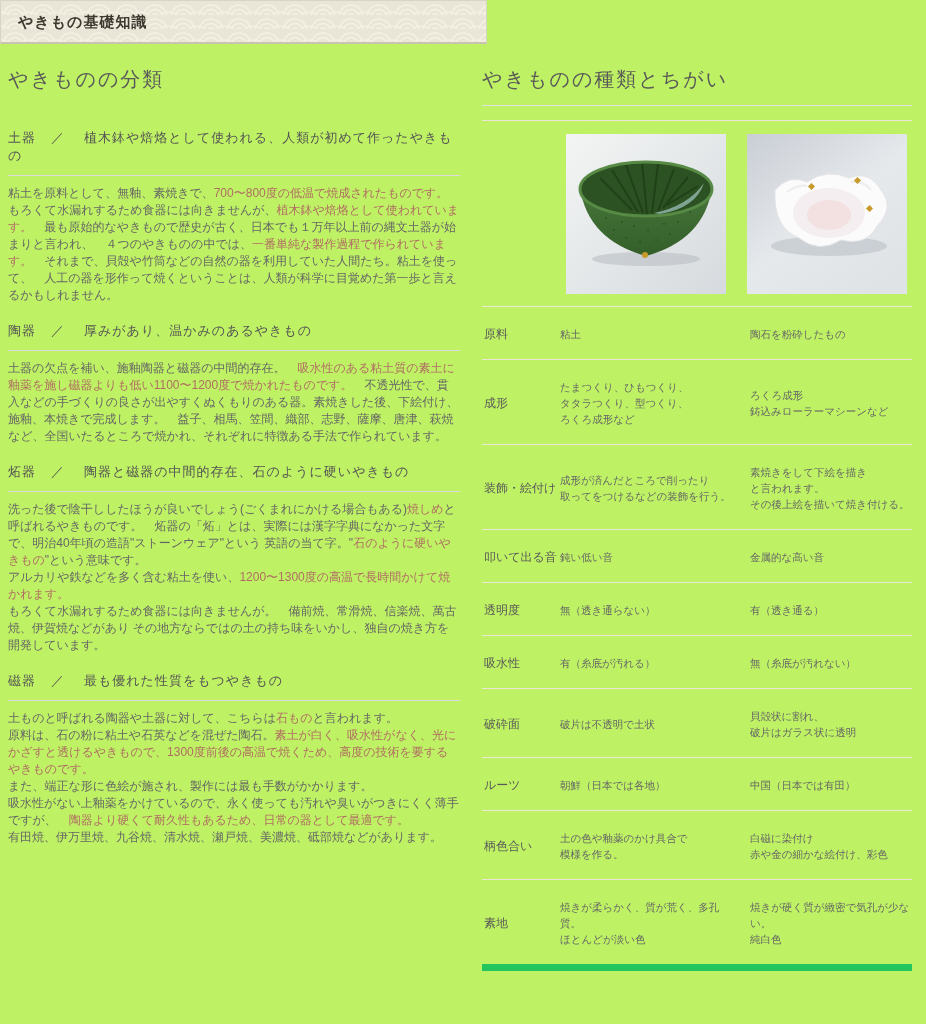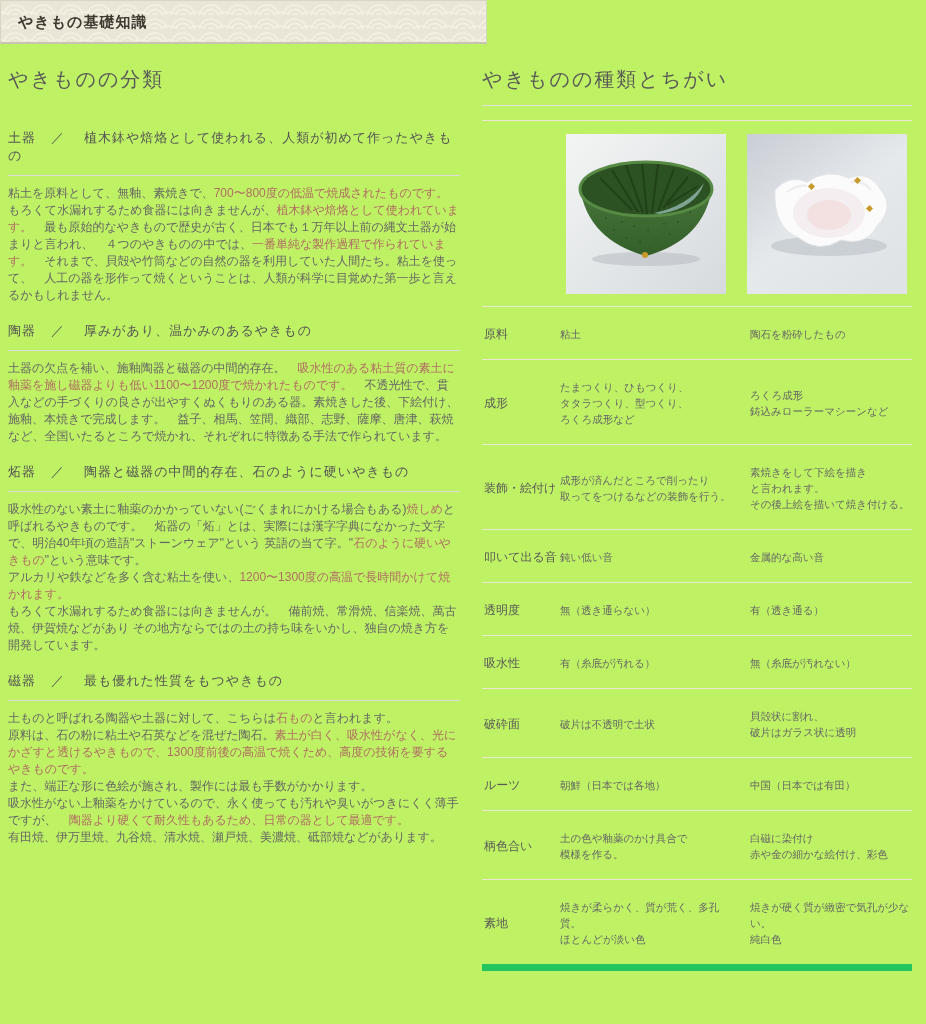--- a/index.html
+++ b/index.html
@@ -90,21 +90,21 @@
     <div class="type-body">
               <p><span>土器の欠点を補い、施釉陶器と磁器の中間的存在。　</span><span class="em">吸水性のある粘土質の素土に釉薬を施し磁器よりも低い1100〜1200度で焼かれたものです。</span><span>　不透光性で、貫入などの手づくりの良さが出やすくぬくもりのある器。素焼きした後、下絵付け、施釉、本焼きで完成します。　益子、相馬、笠間、織部、志野、薩摩、唐津、萩焼など、全国いたるところで焼かれ、それぞれに特徴ある手法で作られています。</span></p>
             </div>
   </div>
 
   <div class="type-block">
     <h3 class="type-heading">
       <span class="type-name">炻器</span><span class="type-sep">／</span><span class="type-tagline">陶器と磁器の中間的存在、石のように硬いやきもの</span>
     </h3>
     <div class="type-body">
-              <p><span>吸水性のない素土に釉薬のかかっていない(ごくまれにかける場合もある)</span><span class="em">焼しめ</span><span>と呼ばれるやきものです。　炻器の「炻」とは、実際には漢字字典になかった文字で、明治40年頃の造語"ストーンウェア"という 英語の当て字。"</span><span class="em">石のように硬いやきもの</span><span>"という意味です。</span></p>
+              <p><span>洗った後で陰干ししたほうが良いでしょう(ごくまれにかける場合もある)</span><span class="em">焼しめ</span><span>と呼ばれるやきものです。　炻器の「炻」とは、実際には漢字字典になかった文字で、明治40年頃の造語"ストーンウェア"という 英語の当て字。"</span><span class="em">石のように硬いやきもの</span><span>"という意味です。</span></p>
               <p><span>アルカリや鉄などを多く含む粘土を使い、</span><span class="em">1200〜1300度の高温で長時間かけて焼かれます。</span></p>
               <p><span>もろくて水漏れするため食器には向きませんが。　備前焼、常滑焼、信楽焼、萬古焼、伊賀焼などがあり その地方ならではの土の持ち味をいかし、独自の焼き方を開発しています。</span></p>
             </div>
   </div>
 
   <div class="type-block">
     <h3 class="type-heading">
       <span class="type-name">磁器</span><span class="type-sep">／</span><span class="type-tagline">最も優れた性質をもつやきもの</span>
     </h3>
     <div class="type-body">

